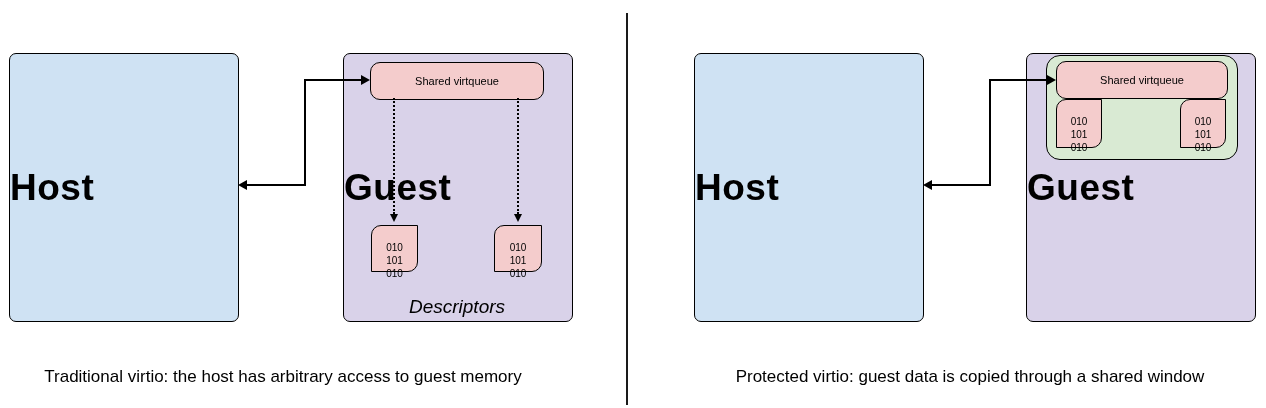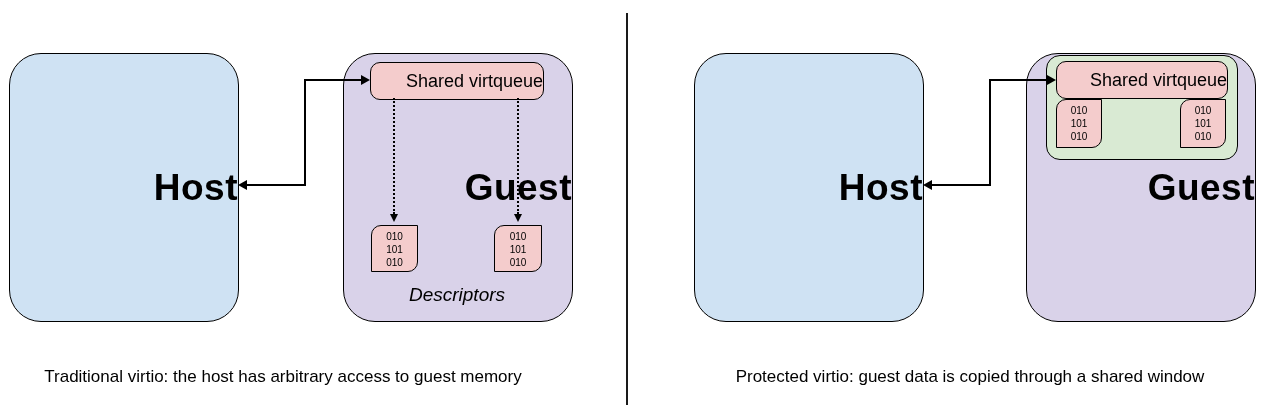--- a/index.html
+++ b/index.html
@@ -12,41 +12,41 @@
   html,body{margin:0;padding:0;background:#ffffff;}
   #stage{
     position:relative;width:1266px;height:408px;background:#ffffff;
     font-family:"Liberation Sans",sans-serif;color:#000;overflow:hidden;
   }
   .panel{position:absolute;top:0;width:633px;height:408px;}
   #panel-left{left:0;}
   #panel-right{left:633px;}
 
   .bigbox{
-    position:absolute;border:1.5px solid var(--stroke);border-radius:32px;
-    display:flex;align-items:center;justify-content:flex-end;
+    position:absolute;border:1.5px solid var(--stroke);border-radius:7px;
+    display:flex;align-items:center;justify-content:flex-start;
   }
   .host{background:var(--host-fill);}
   .guest{background:var(--guest-fill);}
   .big-label{font-size:37px;font-weight:bold;letter-spacing:.5px;}
 
   .vqbox{
     position:absolute;background:var(--queue-fill);border:1.5px solid var(--stroke);
-    border-radius:10px;display:flex;align-items:center;justify-content:flex-end;
-    font-size:18px;
+    border-radius:10px;display:flex;align-items:center;justify-content:center;
+    font-size:11px;
   }
   .window{
     position:absolute;background:var(--window-fill);border:1.5px solid var(--stroke);
     border-radius:14px;
   }
   .desc-card{
     position:absolute;background:var(--queue-fill);border:1.5px solid var(--stroke);
     border-radius:10px 0 10px 0;
     font-size:10px;line-height:13px;text-align:center;
-    white-space:pre-line;padding-top:4px;box-sizing:border-box;
+    white-space:pre-line;padding-top:15px;box-sizing:border-box;
   }
   .descriptors-label{
     position:absolute;font-style:italic;font-size:19px;text-align:center;
   }
   .caption{
     position:absolute;font-size:17px;text-align:center;white-space:nowrap;
   }
 
   .hline,.vline{position:absolute;background:var(--stroke);}
   .hline{height:2px;}
@@ -88,21 +88,21 @@
     <div class="dotline" style="left:517px;top:98px;height:116px;"></div>
     <div class="arr-down" style="left:513.5px;top:214px;"></div>
 
     <div class="desc-card" style="left:371px;top:225px;width:47px;height:47px;">010
 101
 010</div>
     <div class="desc-card" style="left:494px;top:225px;width:48px;height:47px;">010
 101
 010</div>
 
-    <div class="descriptors-label" style="left:357px;top:284px;width:200px;">Descriptors</div>
+    <div class="descriptors-label" style="left:357px;top:296px;width:200px;">Descriptors</div>
 
     <div class="hline" style="left:304px;top:79px;width:58px;"></div>
     <div class="arr-right" style="left:361px;top:75px;"></div>
     <div class="vline" style="left:304px;top:79px;height:107px;"></div>
     <div class="hline" style="left:247px;top:184px;width:59px;"></div>
     <div class="arr-left" style="left:238px;top:180px;"></div>
 
     <div class="caption" style="left:3px;top:367px;width:560px;">Traditional virtio: the host has arbitrary access to guest memory</div>
   </div>
 

